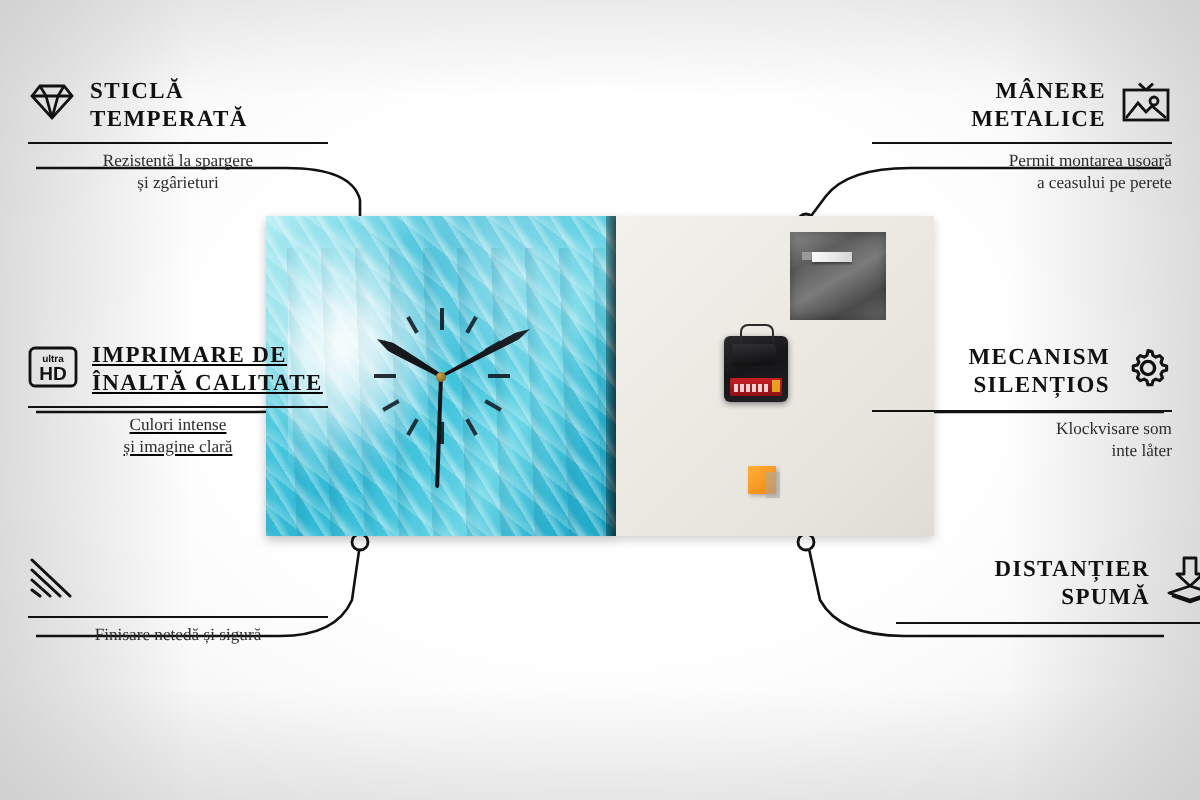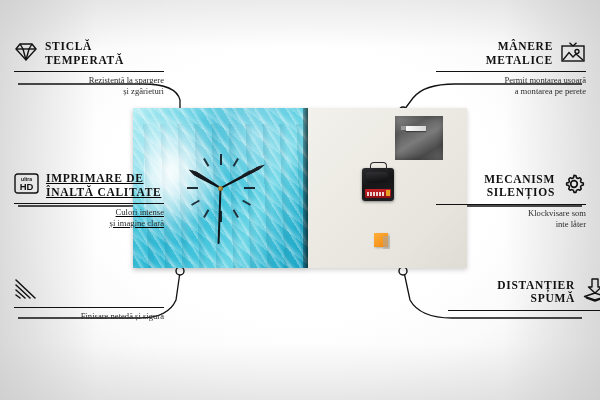--- a/index.html
+++ b/index.html
@@ -95,21 +95,21 @@
   .callout{position:absolute;}
   .ctitle{font-weight:bold;font-size:11.5px;letter-spacing:.7px;color:#111;line-height:13.5px;text-transform:uppercase;}
   .csub{font-size:8.6px;color:#2b2b2b;line-height:10.5px;}
   .rule{height:1px;background:#111;}
   .icon{display:block;}
   .row{display:flex;align-items:center;gap:7px;}
   .left .row{justify-content:flex-start;}
   .right .row{justify-content:flex-end;}
   .left .ctitle{text-align:left;}
   .right .ctitle{text-align:right;}
-  .left .csub{text-align:right;}
+  .left .csub{text-align:center;}
   .right .csub{text-align:right;}
 
   svg.lines{position:absolute;left:0;top:0;width:600px;height:400px;pointer-events:none;}
 </style>
 </head>
 <body>
 
 <div id="stage">
   <div class="vig"></div>
 
@@ -281,21 +281,21 @@
           <path d="M13 5 L9.5 1.8 M13 5 L16.5 1.8"></path>
           <circle cx="17" cy="10.5" r="2"></circle>
           <path d="M3 19 L9 11.5 L13 16 L16 13 L23 19"></path>
         </g>
           </svg>
       </span>
     </div>
     <div class="rule" style="margin:4px 0 3px 0;width:150px;"></div>
     <div class="csub">
       <span>Permit montarea ușoară</span><br>
-      <span>a montarea pe perete</span>
+      <span>a ceasului pe perete</span>
     </div>
   </div>
 
   <div class="callout right" style="left:436px;top:172px;width:150px;">
     <div class="row">
       <span class="ctitle" style="flex:1;">
         <span>MECANISM</span><br>
         <span>SILENȚIOS</span>
       </span>
       <span class="icon">

